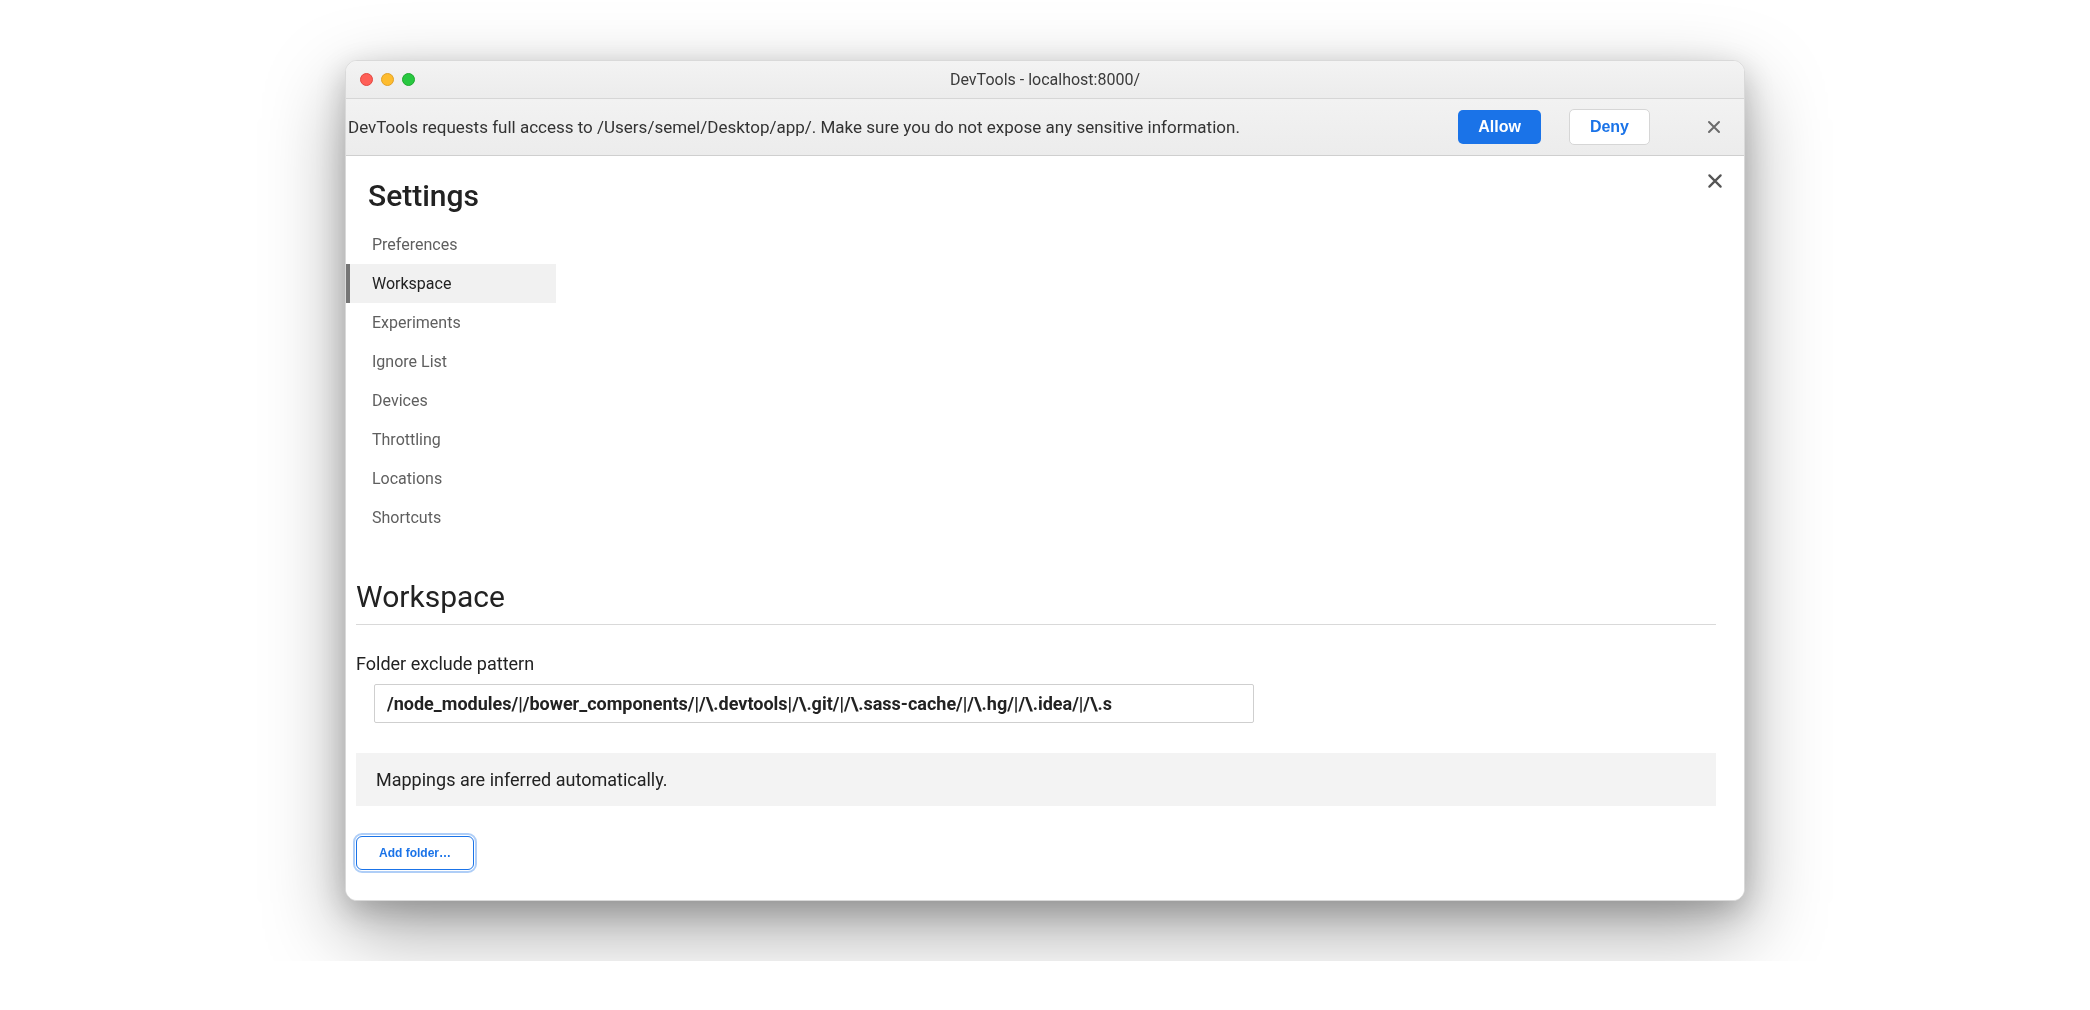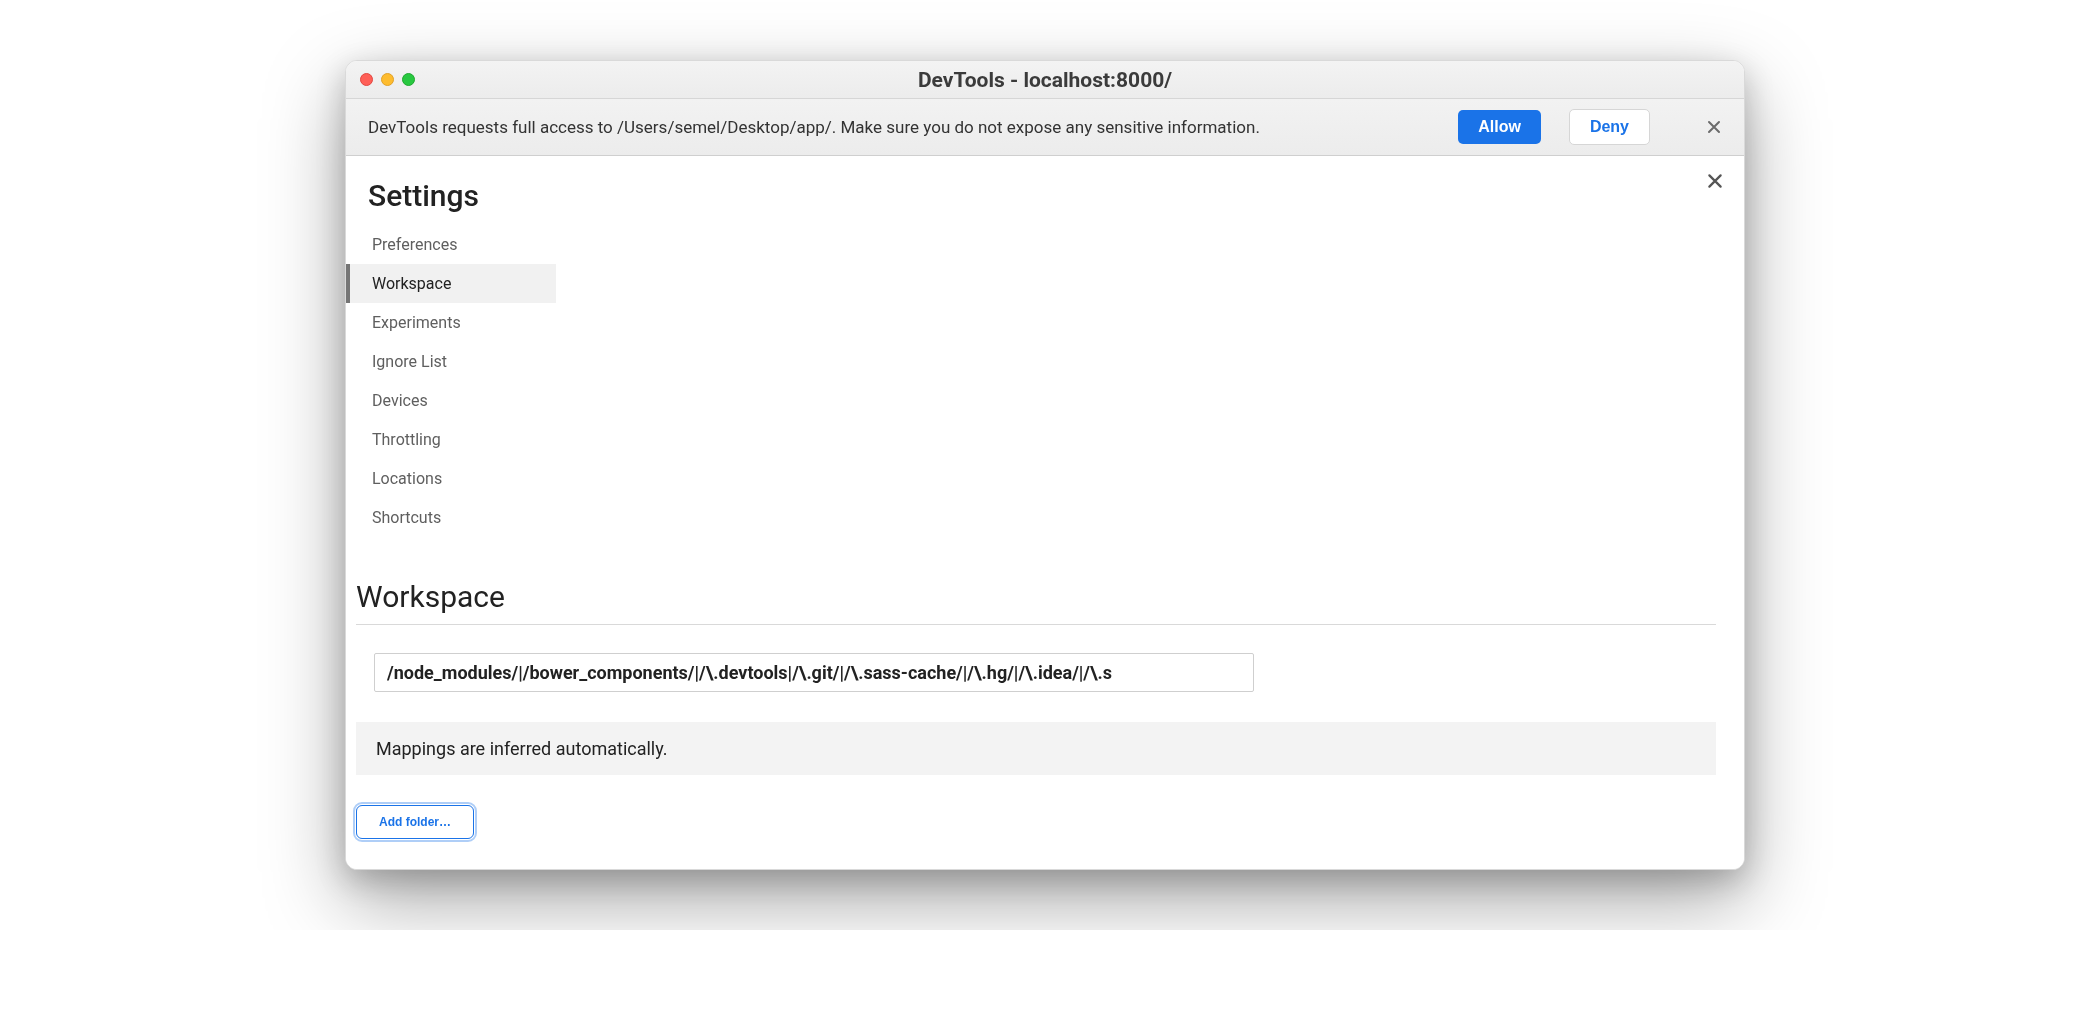--- a/index.html
+++ b/index.html
@@ -36,31 +36,31 @@
   .tl {
     width: 13px; height: 13px; border-radius: 50%;
   }
   .tl.red { background:#ff5f57; border:0.5px solid #e24640; }
   .tl.yellow { background:#febc2e; border:0.5px solid #e1a128; }
   .tl.green { background:#28c840; border:0.5px solid #1fa82f; }
   .titlebar-title {
     position: absolute;
     left: 0; right: 0;
     text-align: center;
-    font-size: 21px;
-    font-weight: 700;
+    font-size: 16px;
+    font-weight: 400;
     color: #3b3b3b;
   }
   
   .infobar {
     background: linear-gradient(#f2f2f2, #ececec);
     border-bottom: 1px solid #cfcfcf;
     display: flex;
     align-items: center;
-    padding: 10px 16px 10px 22px;
+    padding: 10px 16px 10px 2px;
     font-size: 17px;
     color: #333;
   }
   .infobar-text { flex: 1; }
   .infobar-actions {
     display: flex;
     align-items: center;
     gap: 28px;
   }
   .btn-allow {
@@ -230,20 +230,21 @@
         <li class="sidebar-item"><span>Devices</span></li>
         <li class="sidebar-item"><span>Throttling</span></li>
         <li class="sidebar-item"><span>Locations</span></li>
         <li class="sidebar-item"><span>Shortcuts</span></li>
       </ul>
     </aside>
 
     <main class="main">
       <h2>Workspace</h2>
 
+      <div class="field-label">Folder exclude pattern</div>
       <input class="text-input" type="text" value="/node_modules/|/bower_components/|/\.devtools|/\.git/|/\.sass-cache/|/\.hg/|/\.idea/|/\.s" style="">
 
       <div class="notice">Mappings are inferred automatically.</div>
 
       <button class="btn-add-folder">Add folder…</button>
     </main>
 
   </div>
 
 </div>

